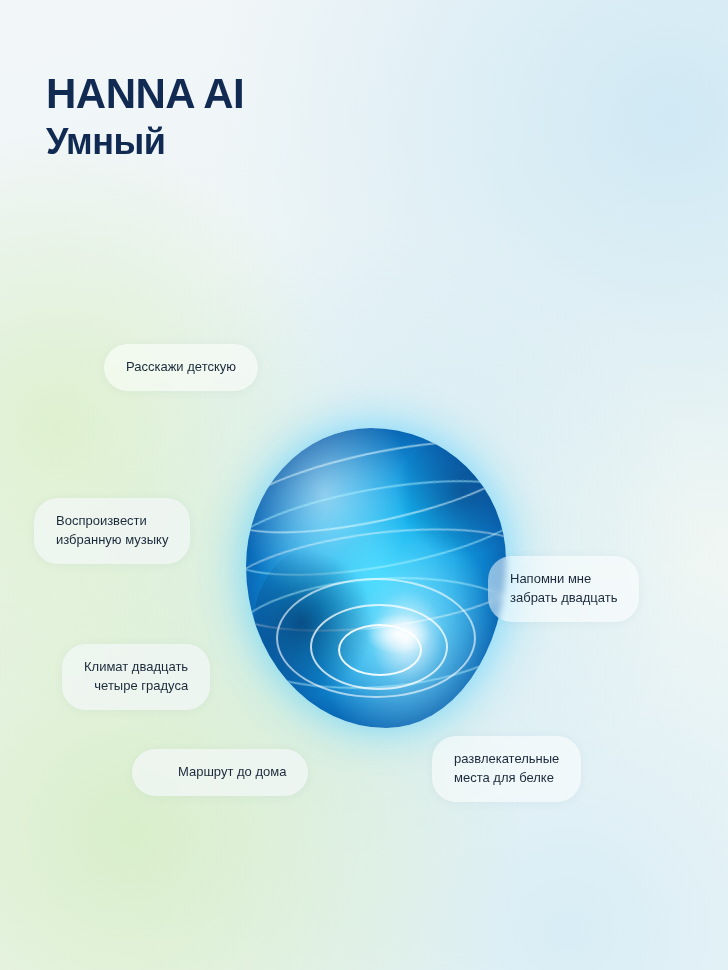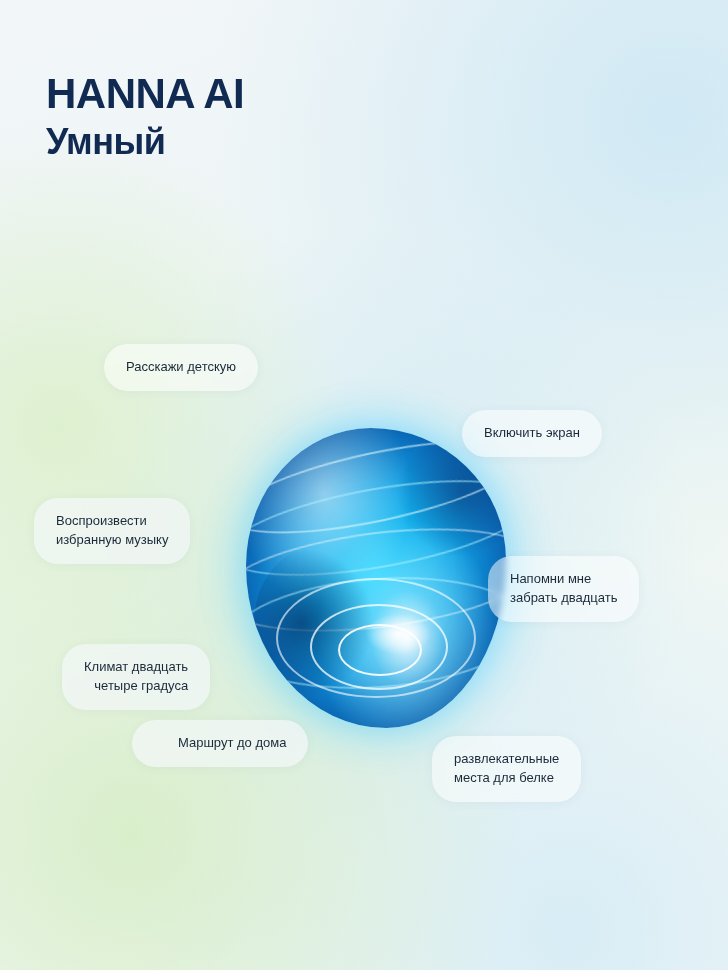--- a/index.html
+++ b/index.html
@@ -122,21 +122,21 @@
     box-shadow: 0 1px 10px rgba(90,120,140,0.07);
   }
   .chip.soft { background: rgba(243,247,248,0.72); }
   .chip span { display: block; white-space: nowrap; }
 
   .c-story    { left: 104px; top: 344px; }
   .c-screen   { left: 462px; top: 410px; }
   .c-music    { left: 34px;  top: 498px; }
   .c-remind   { left: 488px; top: 556px; }
   .c-climate  { left: 62px;  top: 644px; text-align: right; }
-  .c-route    { left: 132px; top: 720px; padding-left: 46px; }
+  .c-route    { left: 132px; top: 749px; padding-left: 46px; }
   .c-places   { left: 432px; top: 736px; }
 </style>
 </head>
 <body>
 
 <div class="poster">
 
   <div class="heading">
     <span class="line l1">HANNA AI</span>
     <span class="line l2">Умный</span>
@@ -155,23 +155,20 @@
       <div class="swirl s6"></div>
       <div class="swirl s7"></div>
       <div class="hl"></div>
     </div>
   </div>
 
   <div class="chip c-story">
     <span>Расскажи детскую</span>
   </div>
 
-  <div class="chip c-screen">
-    <span>Включить экран</span>
-  </div>
 
   <div class="chip soft c-music">
     <span>Воспроизвести</span>
     <span>избранную музыку</span>
   </div>
 
   <div class="chip c-remind">
     <span>Напомни мне</span>
     <span>забрать двадцать</span>
   </div>

